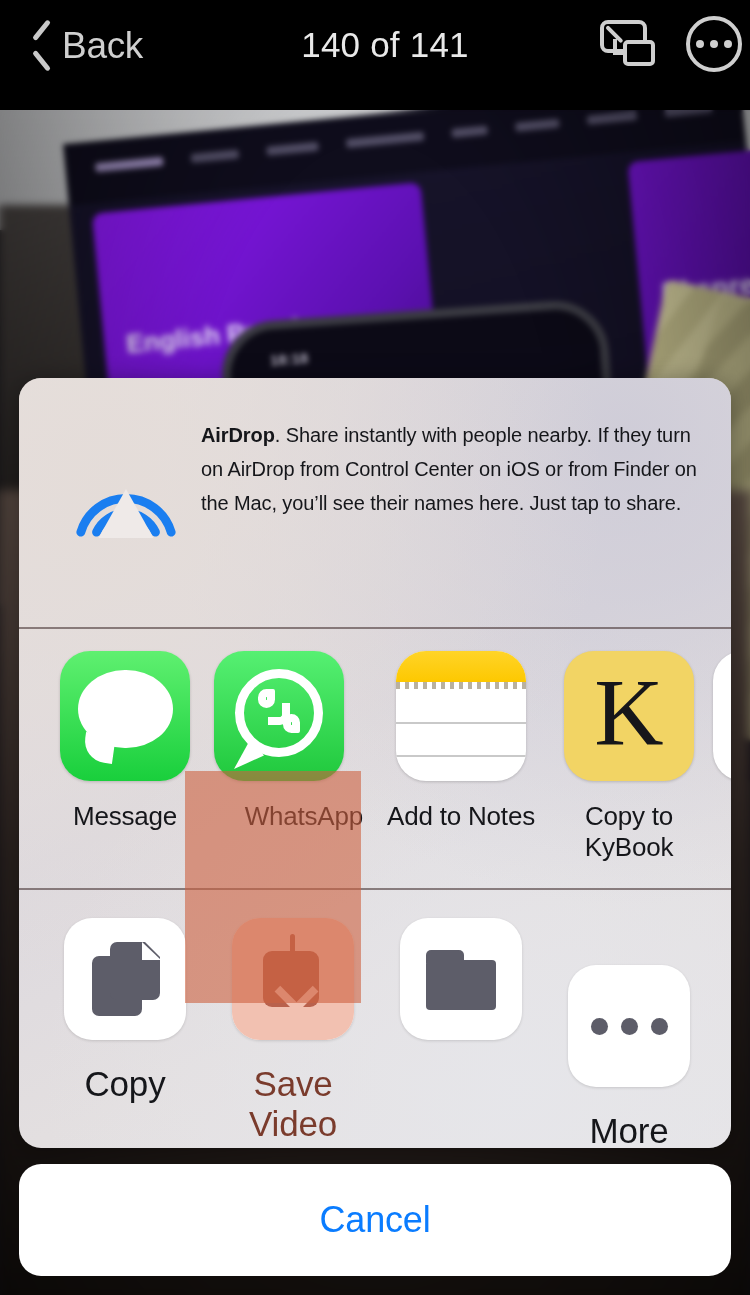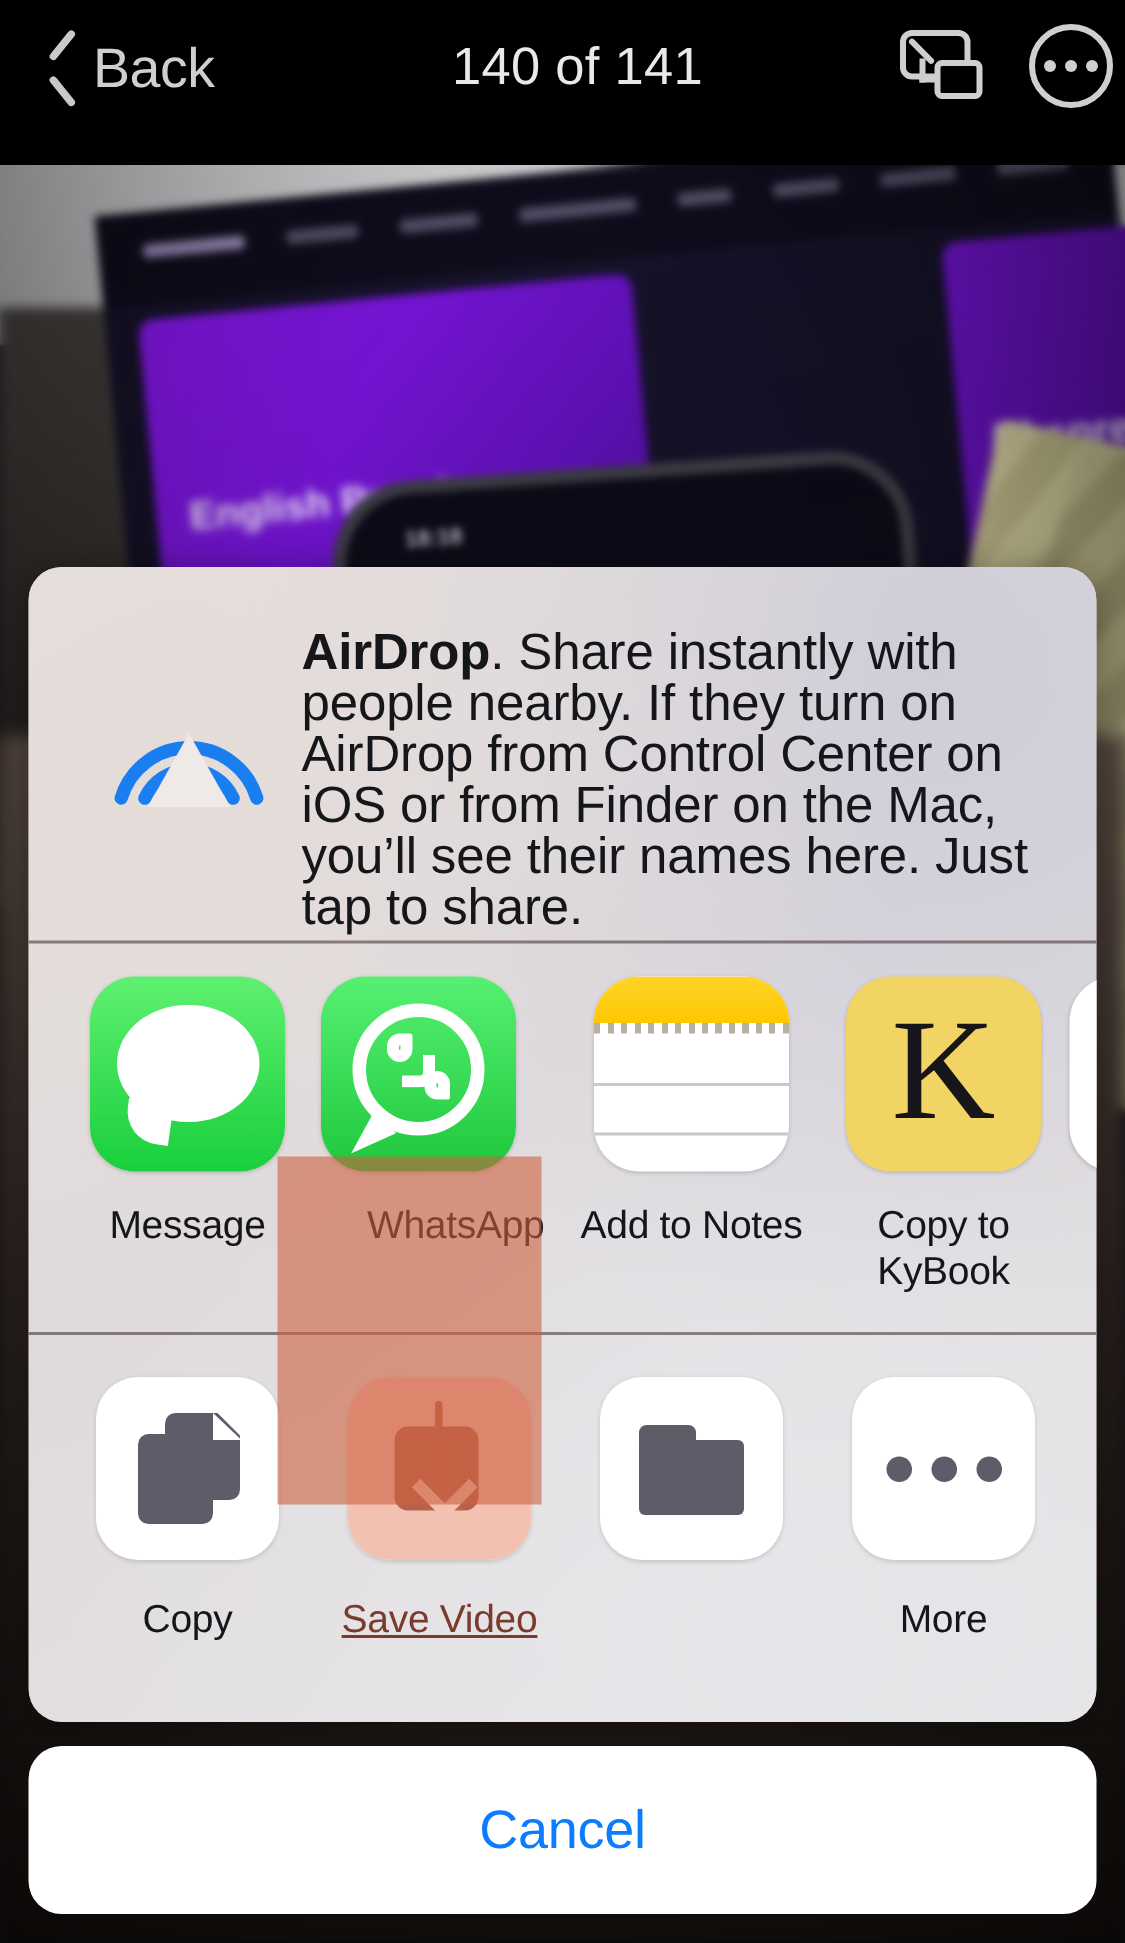--- a/index.html
+++ b/index.html
@@ -60,21 +60,21 @@
   }
   .sheet-tint{position:absolute;inset:0;background:
      radial-gradient(circle at 12% 14%,rgba(228,220,216,.95),rgba(228,220,216,0) 55%),
      radial-gradient(circle at 85% 8%,rgba(205,203,215,.9),rgba(205,203,215,0) 50%),
      radial-gradient(circle at 70% 92%,rgba(230,230,234,.95),rgba(230,230,234,0) 55%);
      pointer-events:none;}
 
   
   .airdrop{position:absolute;left:0;top:0;width:712px;height:249px;}
   .ad-icon{position:absolute;left:48px;top:50px;width:118px;height:112px;}
-  .ad-row{position:absolute;left:182px;top:40px;width:500px;color:#15161a;font-size:34px;line-height:34px;letter-spacing:-0.1px;}
+  .ad-row{position:absolute;left:182px;top:40px;width:500px;color:#15161a;font-size:20px;line-height:34px;letter-spacing:-0.1px;}
   .ad-row b{font-weight:bold;}
   .divider{position:absolute;left:0;width:712px;height:2px;background:rgba(60,40,40,.55);}
 
   
   .approw{position:absolute;left:0;top:251px;width:712px;height:259px;}
   .appcell{position:absolute;top:22px;width:168px;text-align:center;cursor:pointer;}
   .appicon{width:130px;height:130px;margin:0 auto;border-radius:30px;position:relative;overflow:hidden;box-shadow:0 1px 3px rgba(0,0,0,.18);}
   .applabel{margin-top:20px;font-size:26px;color:#15161a;line-height:31px;letter-spacing:-0.2px;}
 
   .ic-message{background:linear-gradient(180deg,#5ff070,#19cf3c);}
@@ -93,21 +93,21 @@
   .nt-line{position:absolute;left:0;width:130px;height:2px;background:#c9c9c9;}
   .ic-kybook{background:#f2d464;display:flex;align-items:center;justify-content:center;}
   .ic-kybook span{font-family:"Liberation Serif","DejaVu Serif",serif;font-size:96px;color:#16161a;line-height:1;margin-top:-6px;}
   .ic-peek{position:absolute;left:0;top:0;width:130px;height:130px;background:#fff;border-radius:30px;}
   .ic-peek:after{content:"";position:absolute;left:18px;top:42px;width:52px;height:50px;border-radius:50%;background:#e85fae;}
 
   
   .actrow{position:absolute;left:0;top:512px;width:712px;height:258px;}
   .actcell{position:absolute;top:28px;width:168px;text-align:center;cursor:pointer;}
   .acticon{width:122px;height:122px;margin:0 auto;border-radius:28px;background:#fff;position:relative;box-shadow:0 1px 3px rgba(0,0,0,.14);}
-  .actlabel{margin-top:24px;font-size:26px;color:#15161a;letter-spacing:-0.2px;}
+  .actlabel{margin-top:24px;font-size:35px;color:#15161a;letter-spacing:-0.2px;}
 
   .cp-back{position:absolute;left:28px;top:38px;width:50px;height:60px;background:#5d5d69;border-radius:7px;}
   .cp-front{position:absolute;left:46px;top:24px;width:50px;height:58px;background:#5d5d69;border-radius:7px;clip-path:polygon(0 0,70% 0,100% 26%,100% 100%,0 100%);}
   .cp-fold{position:absolute;left:78px;top:24px;width:19px;height:18px;background:#fff;clip-path:polygon(0 0,100% 100%,0 100%);}
   .fo-tab{position:absolute;left:26px;top:32px;width:38px;height:13px;background:#5d5d69;border-radius:5px 5px 0 0;}
   .fo-body{position:absolute;left:26px;top:42px;width:70px;height:50px;background:#5d5d69;border-radius:4px;}
   .mo-dots{position:absolute;left:0;top:0;width:122px;height:122px;display:flex;align-items:center;justify-content:center;gap:13px;}
   .mo-dots i{width:17px;height:17px;border-radius:50%;background:#5d5d69;display:block;}
   .sv-tile{position:absolute;left:0;top:0;width:122px;height:122px;border-radius:28px;background:#f2c1b1;}
   .sv-box{position:absolute;left:31px;top:33px;width:56px;height:56px;background:#b9614c;border-radius:9px;}
@@ -260,29 +260,29 @@
         </div>
         <div class="actlabel">Copy</div>
       </div>
       <div class="actcell" style="left:190px;">
         <div class="acticon">
           <span class="sv-tile"></span>
           <span class="sv-box"></span>
           <span class="sv-stem"></span>
           <span class="sv-head"></span>
         </div>
-        <div class="actlabel" style="color:#7a3b2c;text-decoration:underline;">Save Video</div>
+        <div class="actlabel" style="color:#7a3b2c;">Save Video</div>
       </div>
       <div class="actcell" style="left:358px;">
         <div class="acticon">
           <span class="fo-tab"></span>
           <span class="fo-body"></span>
         </div>
       </div>
-      <div class="actcell" style="left:526px;">
+      <div class="actcell" style="left:526px;margin-top:47px;">
         <div class="acticon">
           <span class="mo-dots">
               <i></i>
               <i></i>
               <i></i>
             </span>
         </div>
         <div class="actlabel">More</div>
       </div>
     </div>

